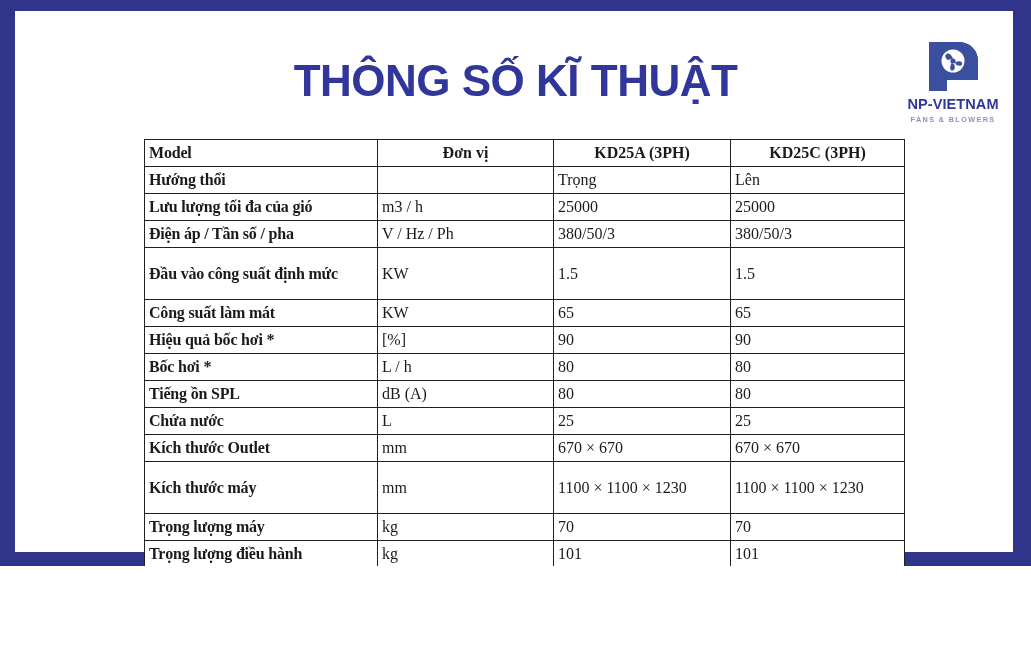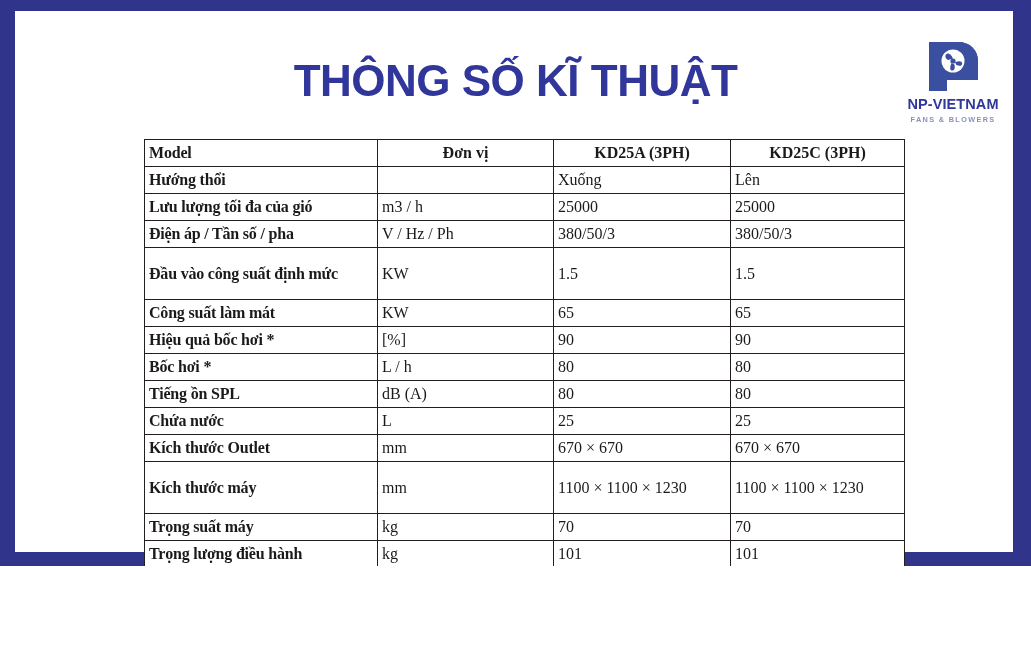--- a/index.html
+++ b/index.html
@@ -225,21 +225,21 @@
           <th class="lbl">Model</th>
           <th class="ctr">Đơn vị</th>
           <th class="ctr">KD25A (3PH)</th>
           <th class="ctr">KD25C (3PH)</th>
         </tr>
       </thead>
       <tbody id="spec-body">
           <tr class="r-std">
             <td class="lbl">Hướng thổi</td>
             <td class="ctr"></td>
-            <td class="ctr">Xuống</td>
+            <td class="ctr">Trọng</td>
             <td class="ctr">Lên</td>
           </tr>
           <tr class="r-std">
             <td class="lbl">Lưu lượng tối đa của gió</td>
             <td class="ctr">m3 / h</td>
             <td class="ctr">25000</td>
             <td class="ctr">25000</td>
           </tr>
           <tr class="r-std">
             <td class="lbl">Điện áp / Tần số / pha</td>
@@ -289,21 +289,21 @@
             <td class="ctr">670 × 670</td>
             <td class="ctr">670 × 670</td>
           </tr>
           <tr class="r-tall">
             <td class="lbl">Kích thước máy</td>
             <td class="ctr">mm</td>
             <td class="ctr">1100 × 1100 × 1230</td>
             <td class="ctr">1100 × 1100 × 1230</td>
           </tr>
           <tr class="r-std">
-            <td class="lbl">Trọng suất máy</td>
+            <td class="lbl">Trọng lượng máy</td>
             <td class="ctr">kg</td>
             <td class="ctr">70</td>
             <td class="ctr">70</td>
           </tr>
           <tr class="r-std">
             <td class="lbl">Trọng lượng điều hành</td>
             <td class="ctr">kg</td>
             <td class="ctr">101</td>
             <td class="ctr">101</td>
           </tr>

